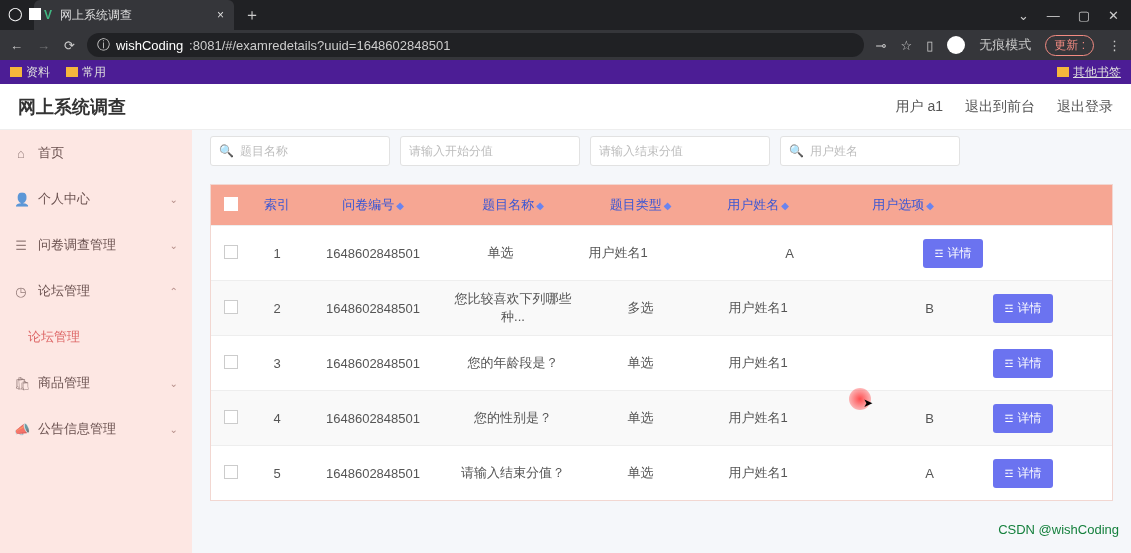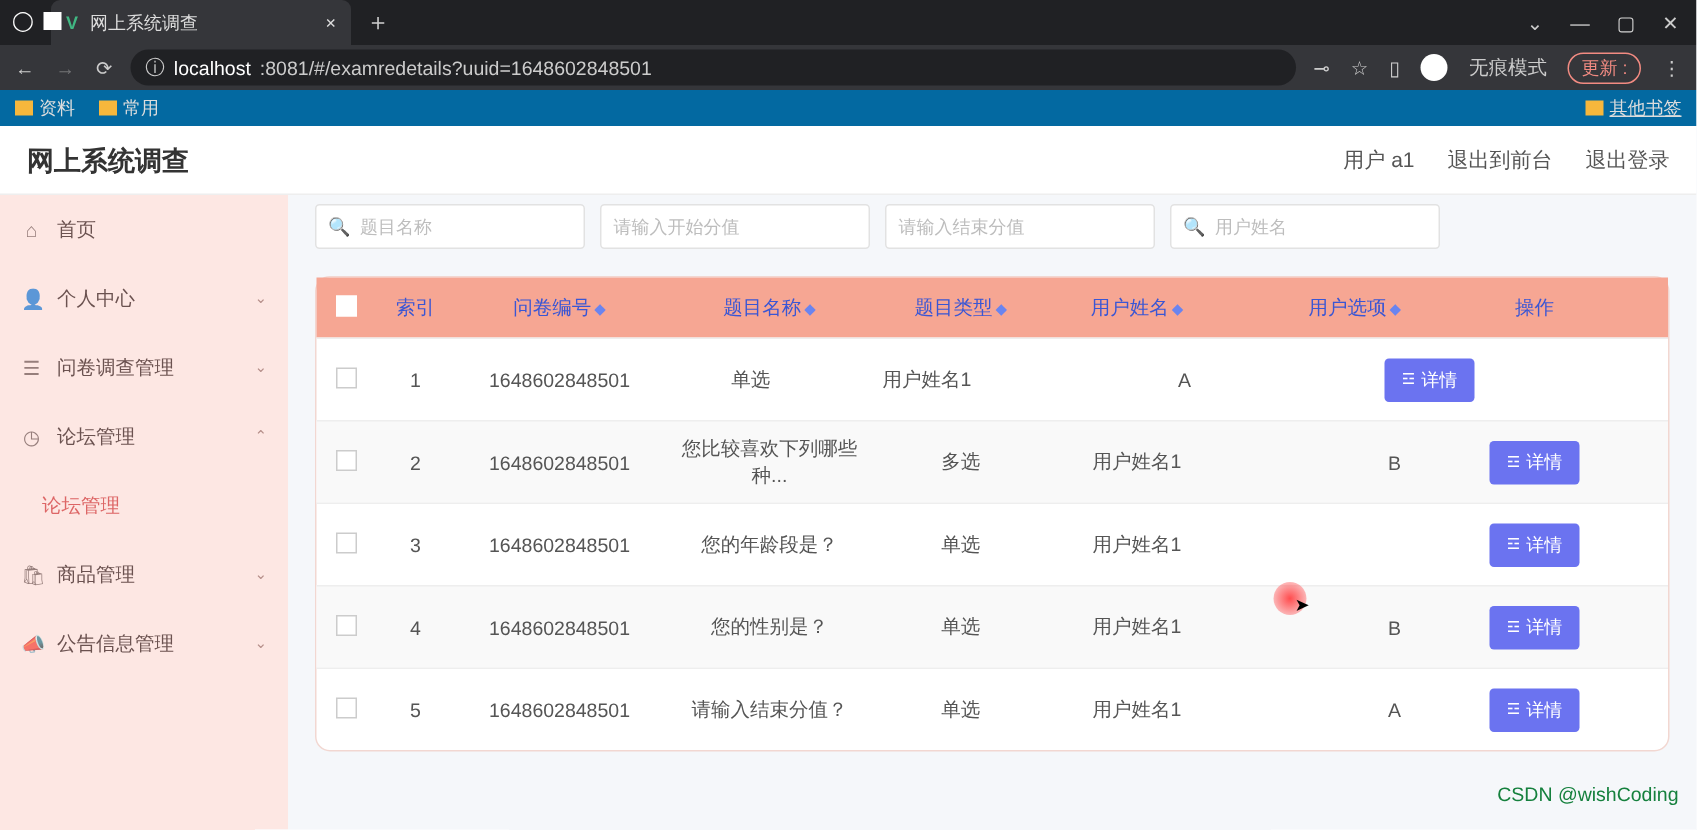--- a/index.html
+++ b/index.html
@@ -18,21 +18,21 @@
 
   .addrbar { background: #35363a; height: 30px; display: flex; align-items: center; color: #ccc; padding: 0 10px; gap: 12px; font-size: 13px; }
   .navbtns { display:flex; gap:14px; align-items:center; }
   .url { flex:1; display:flex; align-items:center; gap:6px; }
   .url .pill { background:#202124; border-radius:13px; padding:3px 10px; display:flex; align-items:center; gap:6px; width:100%; }
   .url .host { color:#fff; }
   .rightaddr { display:flex; gap:14px; align-items:center; }
   .avatar { width:18px; height:18px; background:#fff; border-radius:50%; display:inline-block; }
   .refresh-btn { border:1px solid #f28b82; color:#f28b82; border-radius:12px; padding:1px 8px; font-size:12px; }
 
-  .bookbar { background: #0369a1; height: 24px; display:flex; align-items:center; color:#ddd; font-size:12px; padding:0 10px; gap:16px; }
+  .bookbar { background: #4c1d95; height: 24px; display:flex; align-items:center; color:#ddd; font-size:12px; padding:0 10px; gap:16px; }
   .bk { display:flex; align-items:center; gap:4px; }
   .bk .fico { width:12px; height:10px; background:#f6b73c; display:inline-block; }
   .bookbar .rightbk { margin-left:auto;text-decoration:underline; }
 
   
   .page-head { height:46px; border-bottom:1px solid #eee; display:flex; align-items:center; padding:0 18px; }
   .page-title { font-size:18px; font-weight:700; }
   .head-right { margin-left:auto; display:flex; gap:22px; color:#555; font-size:14px; }
 
   
@@ -43,21 +43,21 @@
   .sb-sub { padding-left:28px; }
   .sb-caret { margin-left:auto; font-size:10px; color:#b58e89; }
   .sb-icon { width:14px; text-align:center; opacity:.7; }
 
   .main { flex:1; background:#f5f7fa; padding:0 18px; overflow:hidden; position:relative; }
   .filters { display:flex; gap:10px; padding:6px 0 18px 0; }
   .filt { flex:0 0 180px; height:30px; border:1px solid #e2e2e2; background:#fff; border-radius:3px; display:flex; align-items:center; padding:0 8px; color:#bdbdbd; font-size:12px; gap:6px; }
   .filt .qicon { color:#c5c5c5; }
 
   
-  .tbl { width:100%; border:1px solid #f2d7d1; border-radius:10px; background:#fff; font-size:13px; }
+  .tbl { width:100%; border:1px solid #f2d7d1; border-radius:0; background:#fff; font-size:13px; }
   .tbl-head { display:flex; background:#f6a693; color:#3a56d4; font-weight:500; height:40px; align-items:center; }
   .tbl-row { display:flex; height:55px; align-items:center; border-top:1px solid #eee; color:#555; }
   .tbl-row.alt { background:#f9f9f9; }
   .c-ck { width:40px; text-align:center; }
   .c-idx { width:52px; text-align:center; }
   .c-id { width:140px; text-align:center; }
   .c-name { width:140px; text-align:center; }
   .c-type { width:115px; text-align:center; }
   .c-user { width:120px; text-align:center; }
   .c-opt { width:116px; text-align:right; position:relative; }
@@ -98,21 +98,21 @@
 
 <div class="addrbar">
   <div class="navbtns">
     <span>←</span>
     <span style="opacity:.4">→</span>
     <span>⟳</span>
   </div>
   <div class="url">
     <div class="pill">
       <span>ⓘ</span>
-      <span class="host">localhost</span>
+      <span class="host">wishCoding</span>
         <span>:8081/#/examredetails?uuid=1648602848501</span>
     </div>
   </div>
   <div class="rightaddr">
     <span>⊸</span>
     <span>☆</span>
     <span>▯</span>
     <span class="avatar"></span>
     <span>无痕模式</span>
     <span class="refresh-btn">更新 :</span>
@@ -200,21 +200,20 @@
 
     <div class="tbl">
       <div class="tbl-head">
         <div class="c-ck"><span class="chk"></span></div>
         <div class="c-idx"><span>索引</span></div>
         <div class="c-id"><span>问卷编号</span><span class="sort">◆</span></div>
         <div class="c-name"><span>题目名称</span><span class="sort">◆</span></div>
         <div class="c-type"><span>题目类型</span><span class="sort">◆</span></div>
         <div class="c-user"><span>用户姓名</span><span class="sort">◆</span></div>
         <div class="c-opt"><span>用户选项</span><span class="sort">◆</span></div>
-        <div class="c-act"><span>操作</span></div>
       </div>
       <div id="rows">
           <div class="tbl-row">
             <div class="c-ck"><span class="chk"></span></div>
             <div class="c-idx">1</div>
             <div class="c-id">1648602848501</div>
             <div class="c-type">单选</div>
             <div class="c-user">用户姓名1</div>
             <div class="c-opt">A</div>
             <div class="c-act"><button class="btn-detail"><span class="dicon">☲</span>详情</button></div>

